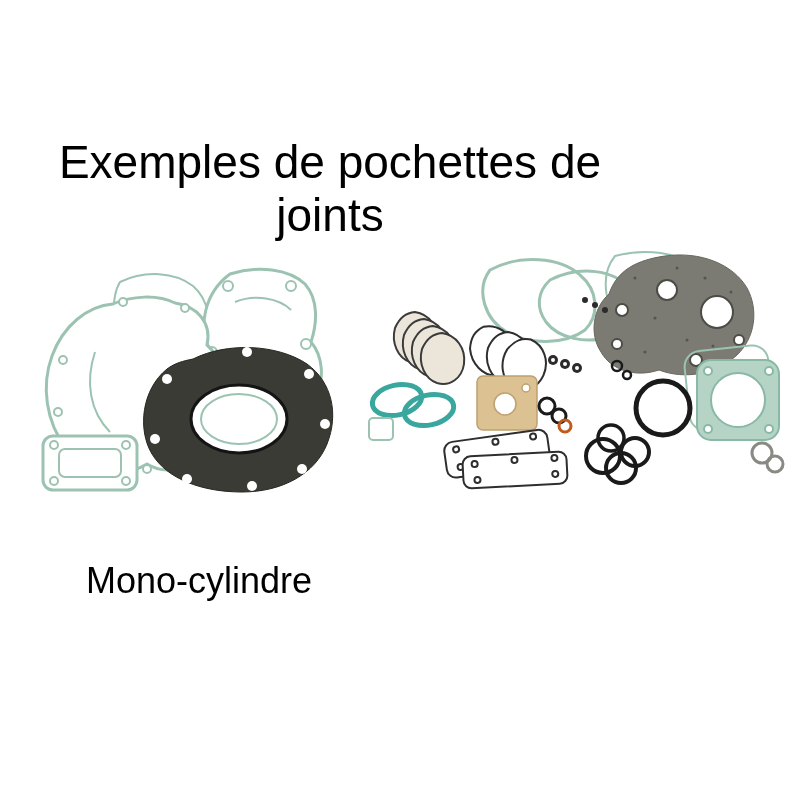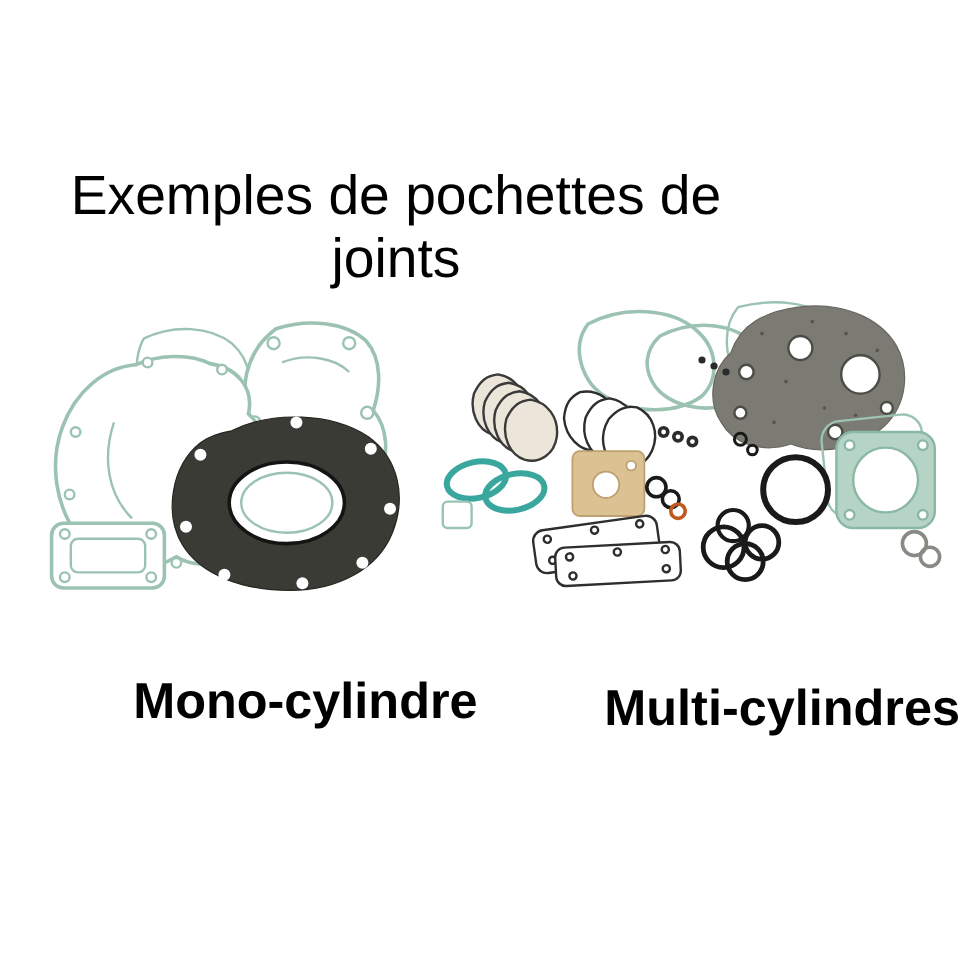--- a/index.html
+++ b/index.html
@@ -19,23 +19,23 @@
     top:136px; left:0; width:660px;
     text-align:center;
     font-size:46px;
     line-height:1.16;
     font-weight:400;
     color:var(--text,#000);
   }
 
   .caption {
     position:absolute;
-    font-size:42px;
-    font-weight:700;
-    text-align:right;
+    font-size:36px;
+    font-weight:400;
+    text-align:center;
     color:var(--text,#000);
   }
   .caption.mono  { top:560px; left:0;     width:398px; }
   .caption.multi { top:566px; left:398px; width:402px; }
 
   .kit { position:absolute; }
   .kit.mono  { left:25px;  top:262px; width:345px; height:265px; }
   .kit.multi { left:365px; top:248px; width:430px; height:275px; }
   .kit svg { width:100%; height:100%; display:block; }
 
@@ -236,15 +236,14 @@
       </g>
 
       <g>
         <circle class="ring-gray" cx="397" cy="205" r="10"></circle>
         <circle class="ring-gray" cx="410" cy="216" r="8"></circle>
       </g>
     </svg>
   </div>
 
   <div class="caption mono">Mono-cylindre</div>
-  <div class="caption multi">Multi-cylindres</div>
 
 </div>
 
 </body></html>

